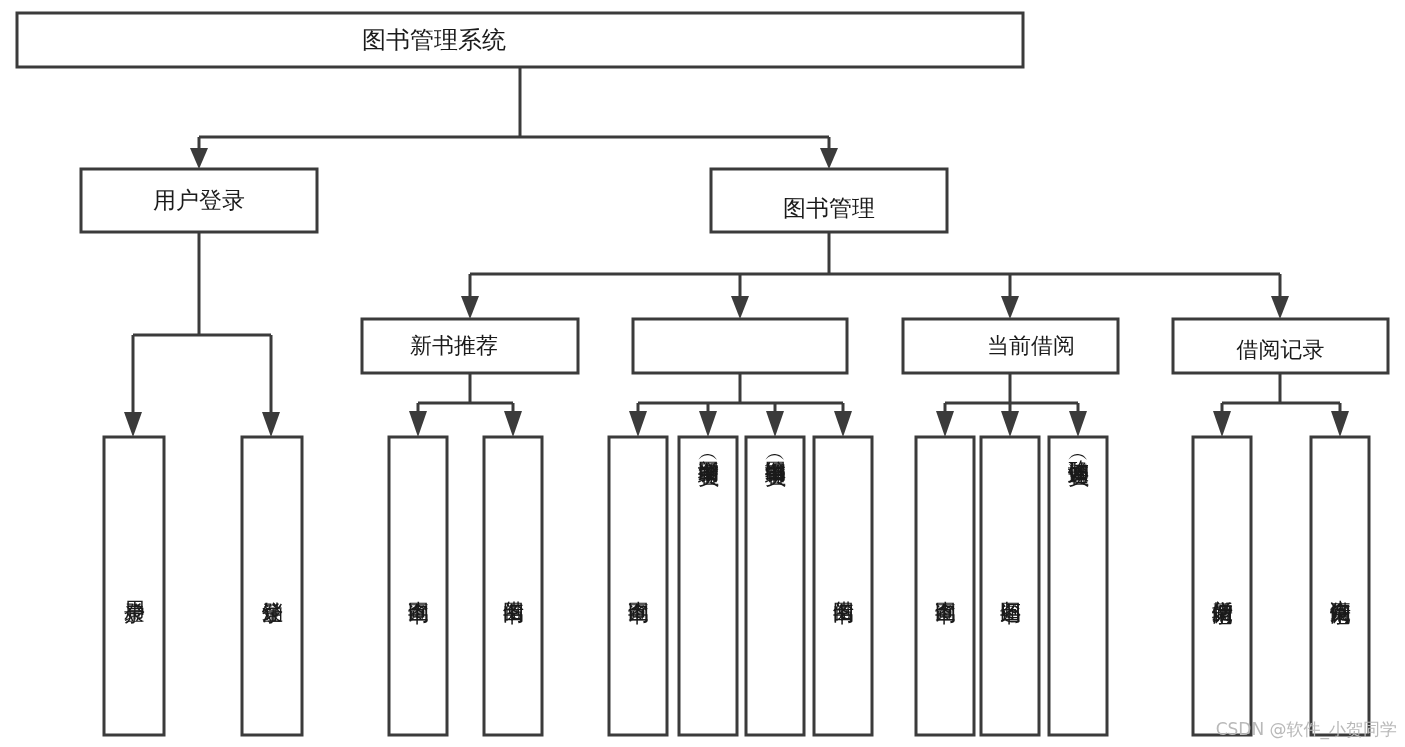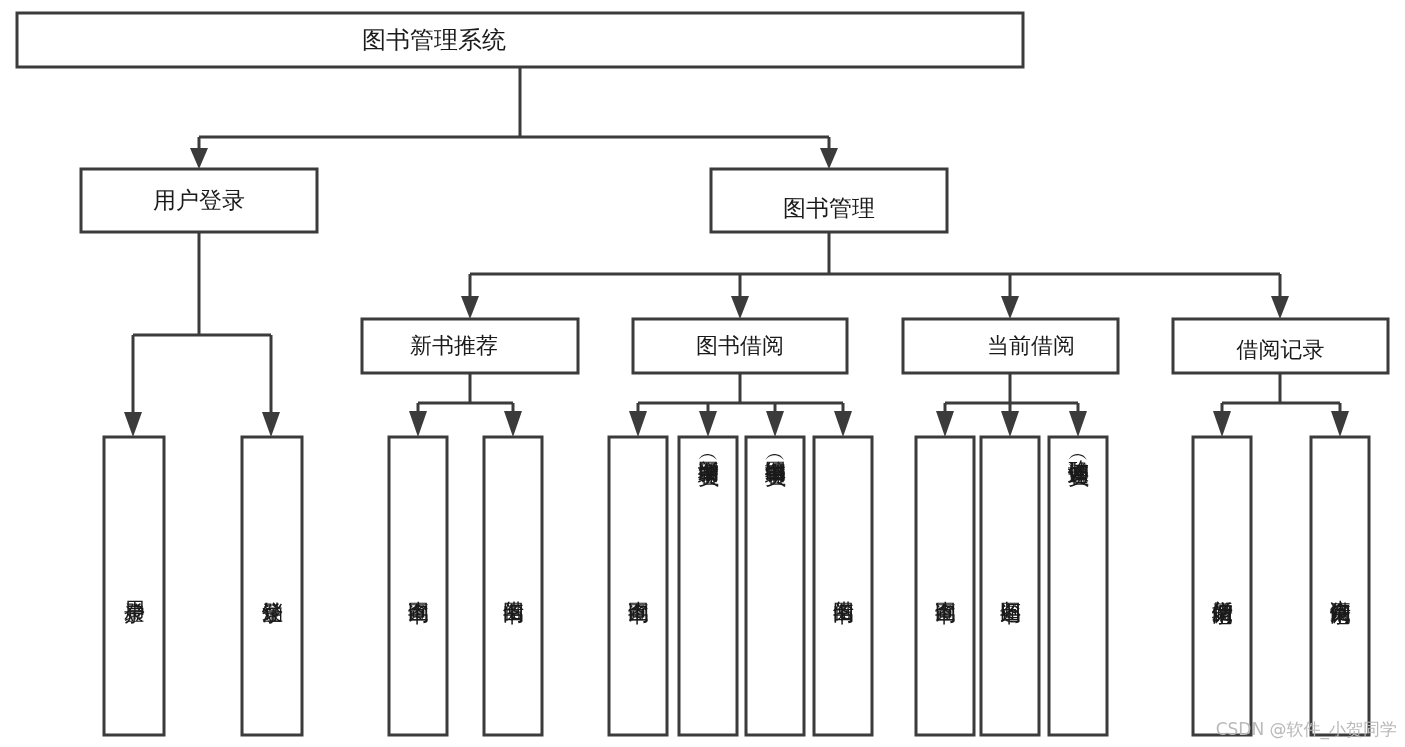--- a/index.html
+++ b/index.html
@@ -184,23 +184,20 @@
   <div class="h-text-wrap" style="left:81px; top:169px; width:236px; height:63px;">
     <span class="h-text" style="font-size:23px;">用户登录</span>
   </div>
   <div class="h-text-wrap" style="left:711px; top:169px; width:236px; height:78px;">
     <span class="h-text" style="font-size:23px;">图书管理</span>
   </div>
 
   <div class="h-text-wrap" style="left:362px; top:319px; width:184px; height:54px;">
     <span class="h-text" style="font-size:22px;">新书推荐</span>
   </div>
-  <div class="h-text-wrap" style="left:633px; top:319px; width:214px; height:54px;">
-    <span class="h-text" style="font-size:22px;">图书借阅</span>
-  </div>
   <div class="h-text-wrap" style="left:903px; top:319px; width:256px; height:54px;">
     <span class="h-text" style="font-size:22px;">当前借阅</span>
   </div>
   <div class="h-text-wrap" style="left:1173px; top:319px; width:215px; height:62px;">
     <span class="h-text" style="font-size:22px;">借阅记录</span>
   </div>
 
   <div class="vert-text-wrap" style="left:104px; top:437px; width:60px; height:298px;">
     <span class="vert-text">用户登录</span>
   </div>

